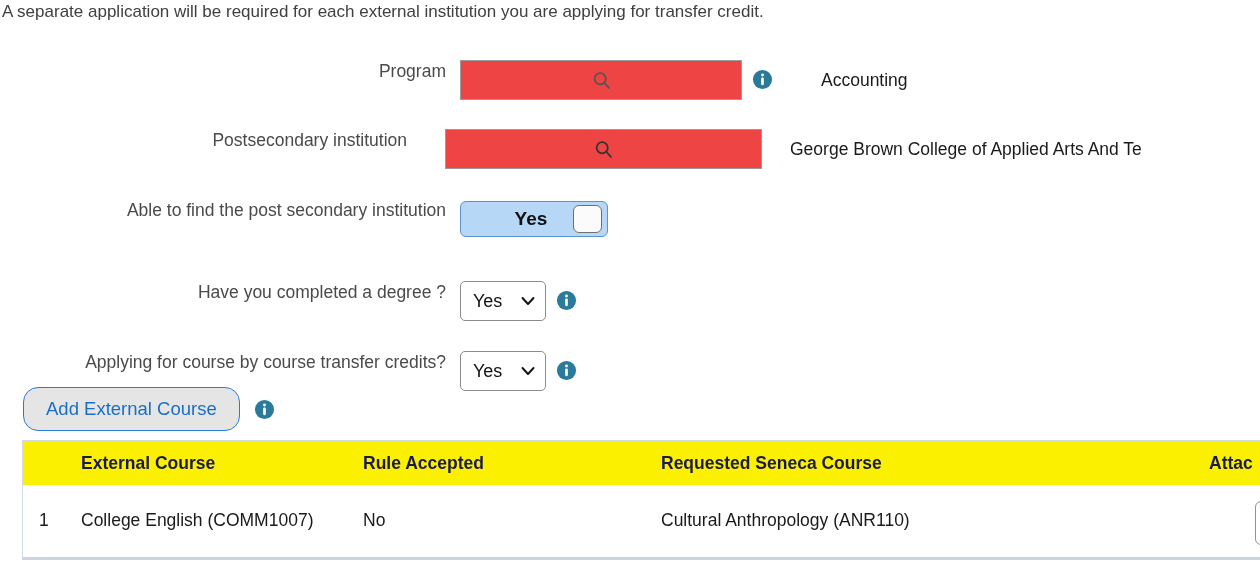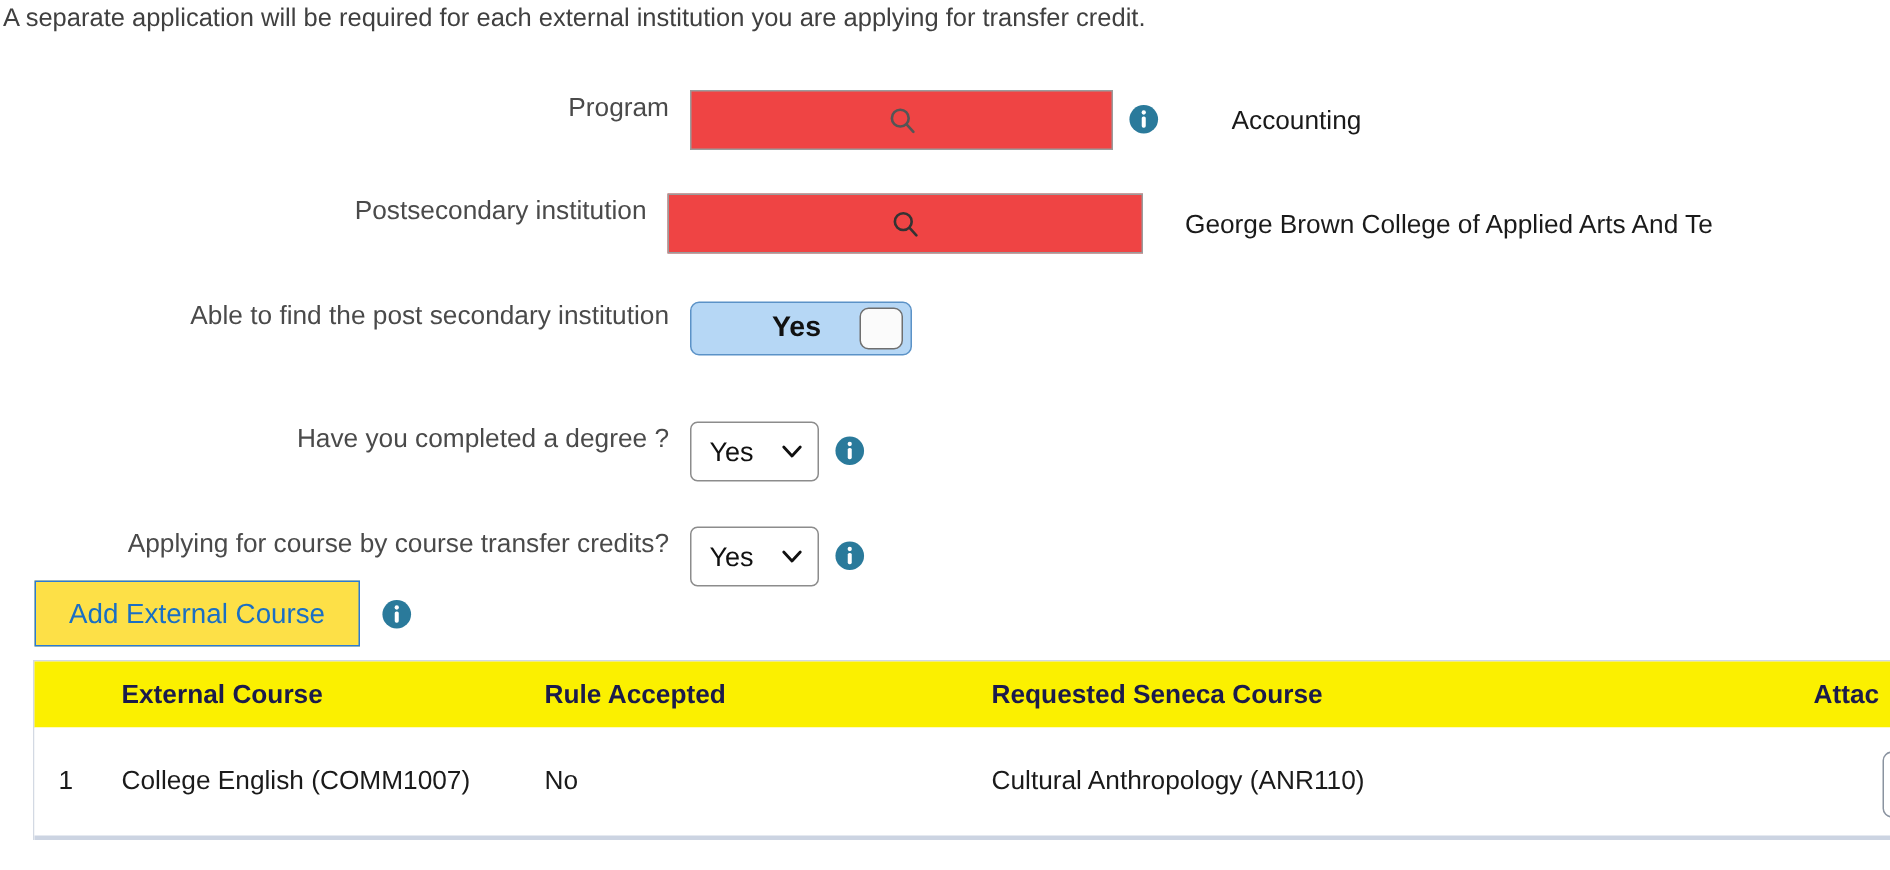--- a/index.html
+++ b/index.html
@@ -166,22 +166,22 @@
   .select-box .sel-chevron svg { display: block; }
 
   
   .add-btn {
     display: inline-flex;
     align-items: center;
     justify-content: center;
     height: 44px;
     padding: 0 22px;
     border: 1px solid #2b7bd6;
-    border-radius: 0;
-    background: #fde047;
+    border-radius: 15px;
+    background: #e5e5e5;
     color: #1a6fc4;
     font-size: 18.5px;
     box-sizing: border-box;
     white-space: nowrap;
   }
 
   .add-row {
     position: absolute;
     left: 23px;
     top: 387px;
@@ -281,21 +281,21 @@
         <svg width="21" height="21" viewBox="0 0 22 22">
           <circle cx="11" cy="11" r="10" fill="#2a7a9b"></circle>
           <circle cx="11" cy="6.3" r="1.5" fill="#ffffff"></circle>
           <rect x="9.6" y="9" width="2.8" height="8" rx="1.2" fill="#ffffff"></rect>
         </svg>
       </span>
       <span class="side-text" style="margin-left:38px;">Accounting</span>
     </div>
   </div>
 
-  <div class="form-row" style="margin-bottom: 30px;">
+  <div class="form-row" style="margin-bottom: 30px; gap: 24px;">
     <div class="row-label">Postsecondary institution</div>
     <div class="row-control">
       <div class="lookup lookup-institution">
         <span class="lk-value">0001398316</span>
         <span class="lk-search">
           <svg width="21" height="21" viewBox="0 0 24 24" fill="none" stroke="#333" stroke-width="2">
             <circle cx="10.5" cy="10" r="6.4"></circle>
             <line x1="15.3" y1="14.8" x2="20.5" y2="20.4" stroke-linecap="round"></line>
           </svg>
         </span>

